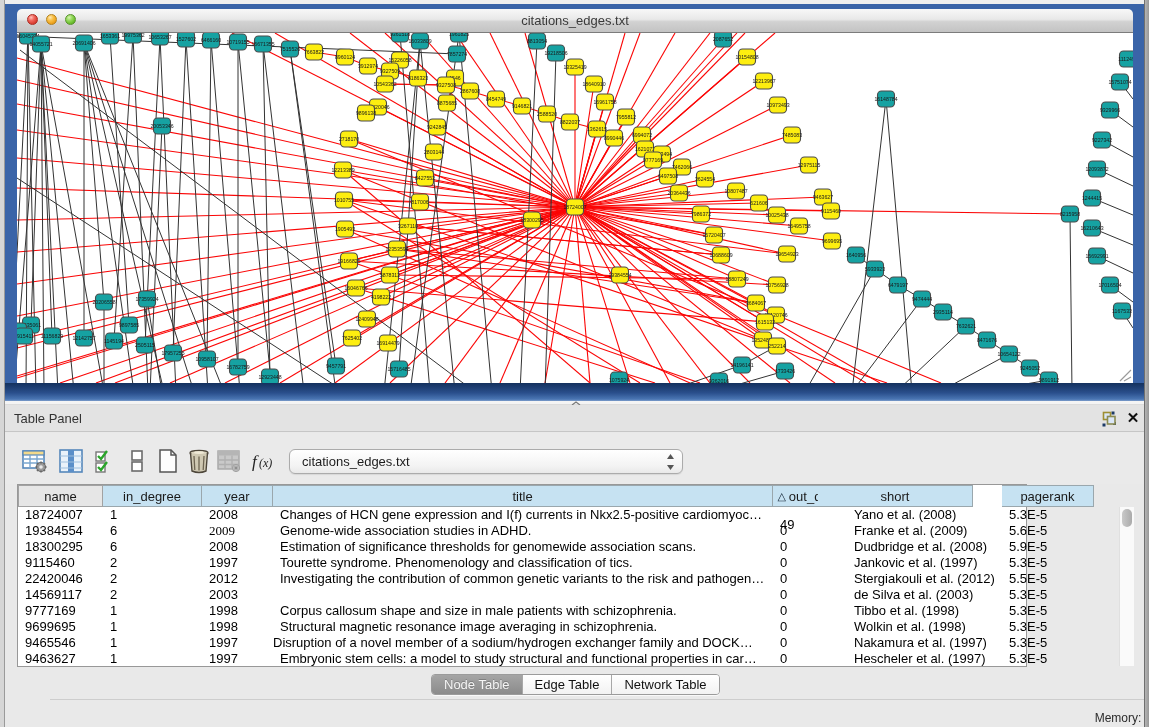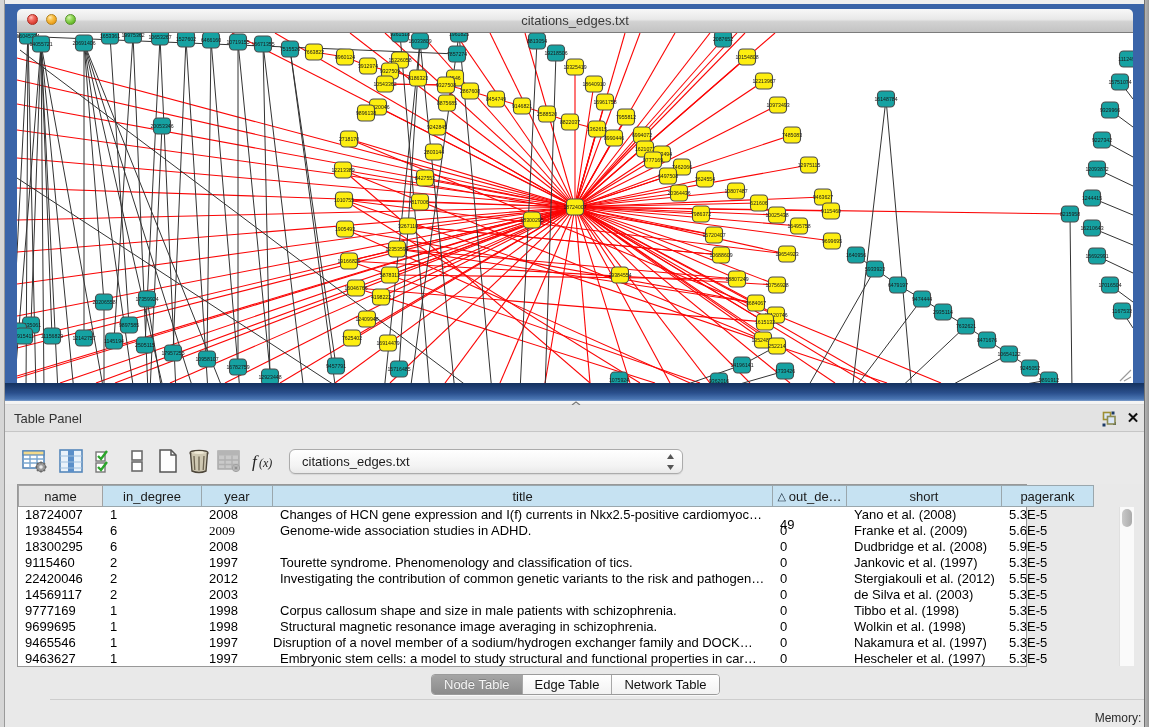--- a/index.html
+++ b/index.html
@@ -934,21 +934,21 @@
       </div>
     </div>
 
     <div id="tbl-wrap">
       <div id="tbl-header">
           <div class="hcell gray" style="left: 0px; width: 85px;"><span>name</span></div>
           <div class="hcell blue" style="left: 85px; width: 99px;"><span>in_degree</span></div>
           <div class="hcell blue" style="left: 184px; width: 71px;"><span>year</span></div>
           <div class="hcell blue" style="left: 255px; width: 500px;"><span>title</span></div>
           <div class="hcell blue" style="left: 755px; width: 74px;"><span class="sort-tri">△</span><span>out_de…</span></div>
-          <div class="hcell blue" style="left: 829px; width: 155px;"><span>short</span></div>
+          <div class="hcell blue" style="left: 800px; width: 155px;"><span>short</span></div>
           <div class="hcell blue" style="left: 984px; width: 92px;"><span>pagerank</span></div>
         </div>
       <div id="tbl-body">
           <div class="trow" style="top: 0px;">
             <div class="tcell" style="left: 0px; width: 80px;">18724007</div>
             <div class="tcell" style="left: 85px; width: 94px;">1</div>
             <div class="tcell" style="left: 184px; width: 66px;">2008</div>
             <div class="tcell" style="left: 255px; width: 495px;">Changes of HCN gene expression and I(f) currents in Nkx2.5-positive cardiomyoc…</div>
             <div class="tcell" style="left: 755px; width: 69px; margin-top: 10px;">49</div>
             <div class="tcell" style="left: 829px; width: 150px;">Yano et al. (2008)</div>
@@ -960,20 +960,21 @@
             <div class="tcell" style="left: 184px; width: 66px; font-family: Liberation Serif, serif;">2009</div>
             <div class="tcell" style="left: 255px; width: 495px;">Genome-wide association studies in ADHD.</div>
             <div class="tcell" style="left: 755px; width: 69px;">0</div>
             <div class="tcell" style="left: 829px; width: 150px;">Franke et al. (2009)</div>
             <div class="tcell" style="left: 984px; width: 87px;">5.6E-5</div>
           </div>
           <div class="trow" style="top: 32px;">
             <div class="tcell" style="left: 0px; width: 80px;">18300295</div>
             <div class="tcell" style="left: 85px; width: 94px;">6</div>
             <div class="tcell" style="left: 184px; width: 66px;">2008</div>
+            <div class="tcell" style="left: 255px; width: 495px;">Estimation of significance thresholds for genomewide association scans.</div>
             <div class="tcell" style="left: 755px; width: 69px;">0</div>
             <div class="tcell" style="left: 829px; width: 150px;">Dudbridge et al. (2008)</div>
             <div class="tcell" style="left: 984px; width: 87px;">5.9E-5</div>
           </div>
           <div class="trow" style="top: 48px;">
             <div class="tcell" style="left: 0px; width: 80px;">9115460</div>
             <div class="tcell" style="left: 85px; width: 94px;">2</div>
             <div class="tcell" style="left: 184px; width: 66px;">1997</div>
             <div class="tcell" style="left: 255px; width: 495px;">Tourette syndrome. Phenomenology and classification of tics.</div>
             <div class="tcell" style="left: 755px; width: 69px;">0</div>

